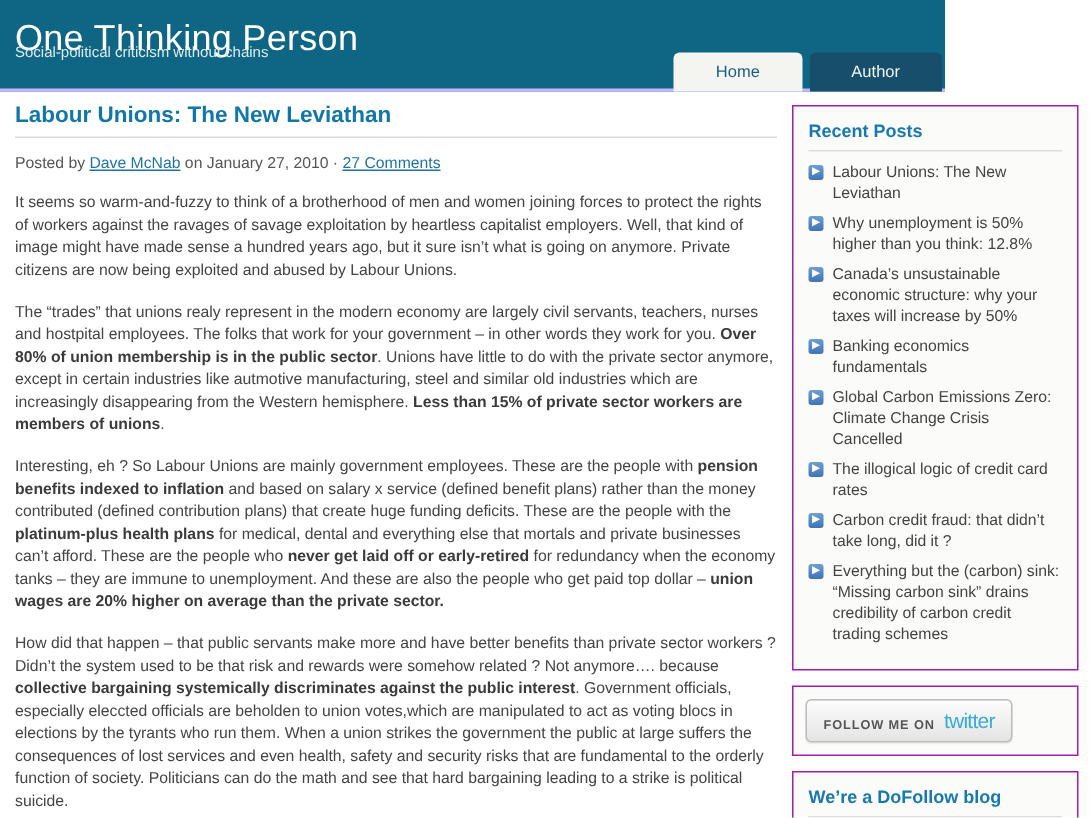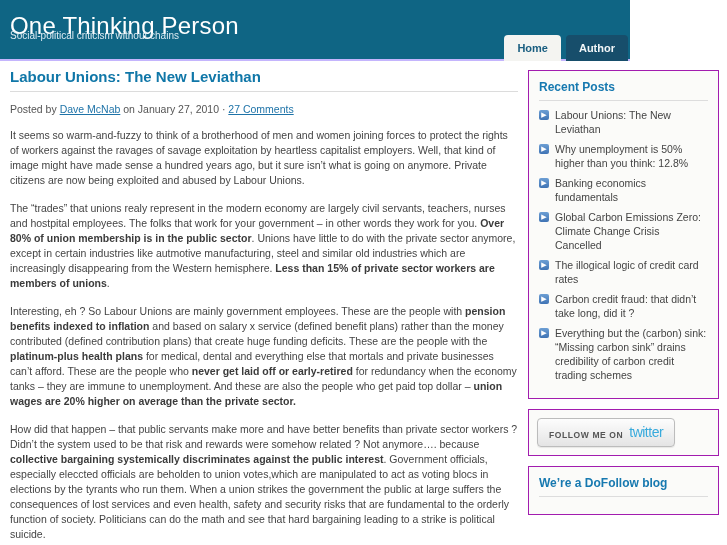--- a/index.html
+++ b/index.html
@@ -20,22 +20,22 @@
   .site-title {
     position:absolute; left:10px; top:12px;
     color:#ffffff; font-size:24px; font-weight:normal; letter-spacing:0.2px;
   }
   .site-tagline {
     position:absolute; left:10px; top:30px;
     color:#dcebf2; font-size:10px;
   }
   .tabs { position:absolute; right:2px; bottom:-2px; display:flex; gap:5px; }
   .tab {
-    height:26px; line-height:26px; padding:0 13px;
-    font-size:11px; font-weight:bold;
+    height:26px; line-height:26px; padding:0 28px;
+    font-size:11px; font-weight:normal;
     border-radius:4px 4px 0 0; cursor:pointer;
   }
   .tab.active { background:#f4f4f1; color:#1a5e80; }
   .tab.inactive { background:#174e6b; color:#f2f6f8; }
   
   .main {
     position:absolute; left:10px; top:68px; width:508px;
   }
   .post-title {
     font-size:15px; font-weight:bold; color:#1077a8;
@@ -117,20 +117,24 @@
         <li>
           <span class="bullet">▶</span>
           <span>Labour Unions: The New Leviathan</span>
         </li>
         <li>
           <span class="bullet">▶</span>
           <span>Why unemployment is 50% higher than you think: 12.8%</span>
         </li>
         <li>
           <span class="bullet">▶</span>
+          <span>Canada’s unsustainable economic structure: why your taxes will increase by 50%</span>
+        </li>
+        <li>
+          <span class="bullet">▶</span>
           <span>Banking economics fundamentals</span>
         </li>
         <li>
           <span class="bullet">▶</span>
           <span>Global Carbon Emissions Zero: Climate Change Crisis Cancelled</span>
         </li>
         <li>
           <span class="bullet">▶</span>
           <span>The illogical logic of credit card rates</span>
         </li>

